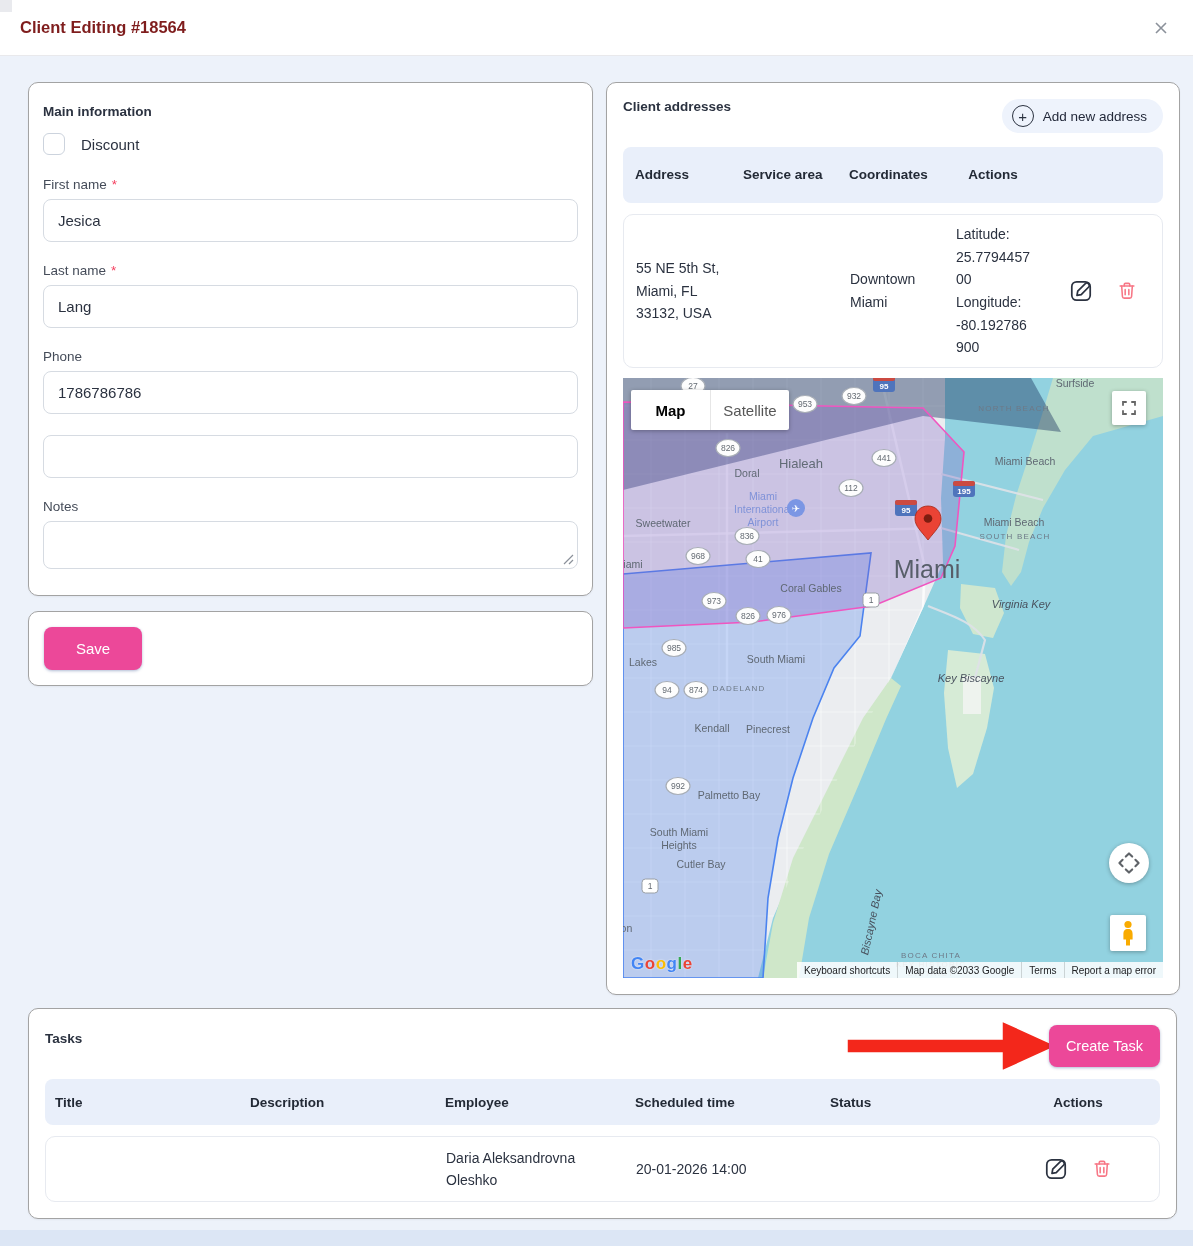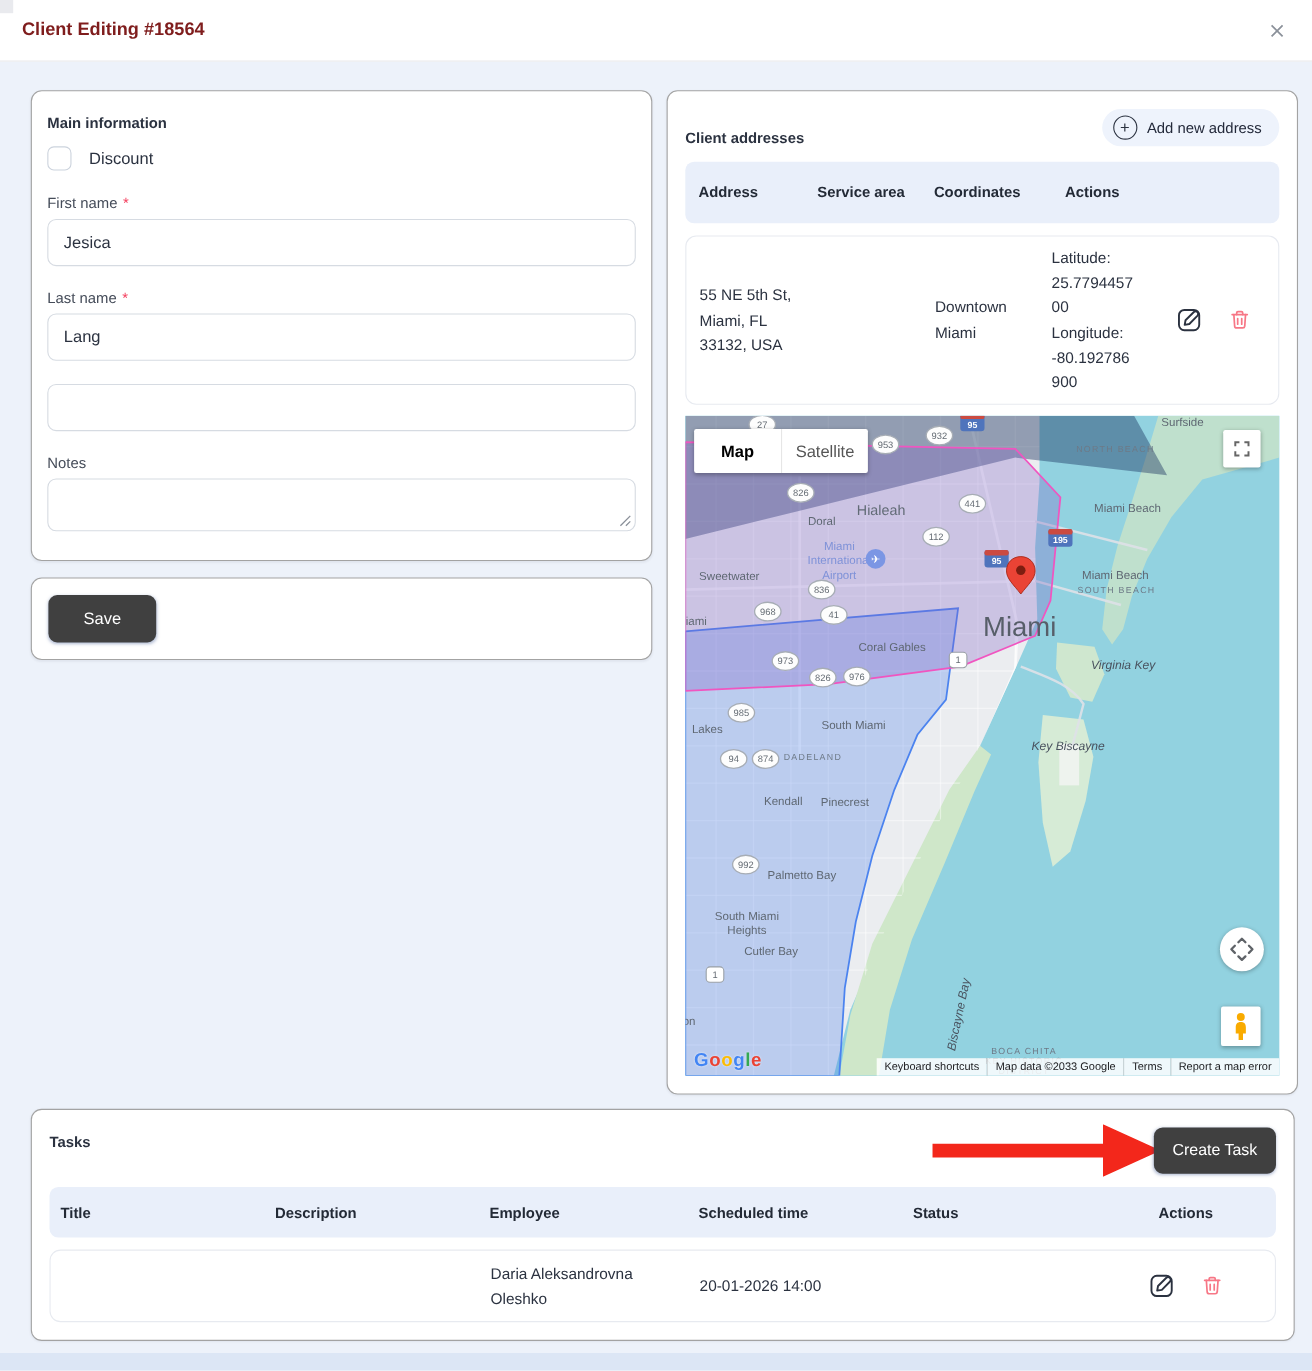--- a/index.html
+++ b/index.html
@@ -54,29 +54,29 @@
   .notes-wrap { position:relative; }
   .notes-area {
     width:100%; height:48px; border:1px solid #d6dbe2; border-radius:8px;
     padding:8px 14px; font-size:15px; color:#2b3240; resize:none;
     font-family:"Liberation Sans", sans-serif; outline:none; display:block;
   }
   .resize-handle { position:absolute; right:4px; bottom:4px; color:#8b919a; }
 
   .save-card { margin-top:15px; padding:15px; }
   .btn-primary {
-    background:#404040; color:#fff; border:none; border-radius:8px;
+    background:#ec4899; color:#fff; border:none; border-radius:8px;
     font-size:15px; font-family:"Liberation Sans", sans-serif;
     cursor:pointer; box-shadow:0 1px 3px rgba(30,60,130,.35);
   }
   .save-btn { width:98px; height:43px; }
 
   
   .addr-card { padding:16px; }
-  .addr-head { display:flex; align-items:flex-end; justify-content:space-between; margin-bottom:14px;gap:23px; }
+  .addr-head { display:flex; align-items:flex-start; justify-content:space-between; margin-bottom:14px;gap:23px; }
   .pill-btn {
     display:flex; align-items:center; gap:9px; background:#eef3fc; border:none;
     border-radius:999px; padding:6px 16px 6px 10px; font-size:13.5px; color:#23293a;
     font-family:"Liberation Sans", sans-serif; cursor:pointer;
   }
   .plus-circle { width:22px; height:22px; border:1.5px solid #2b3240; border-radius:50%;
     display:flex; align-items:center; justify-content:center; font-size:15px; color:#2b3240; line-height:1; }
 
   .addr-grid { display:grid; grid-template-columns:108px 106px 106px 92px 1fr; }
   .addr-thead {
@@ -184,20 +184,22 @@
         <div class="checkbox"></div>
         <span class="check-label">Discount</span>
       </div>
 
       <label class="field-label"><span>First name</span><span class="req">*</span></label>
       <input class="text-input" type="text" value="Jesica" style="">
 
       <label class="field-label"><span>Last name</span><span class="req">*</span></label>
       <input class="text-input" type="text" value="Lang" style="">
 
+      <label class="field-label">Phone</label>
+      <input class="text-input" type="text" value="1786786786" style="">
 
       <input class="text-input" type="text" value="" style="">
 
       <label class="field-label">Notes</label>
       <div class="notes-wrap">
         <textarea class="notes-area" style=""></textarea>
         <svg class="resize-handle" width="11" height="11" viewBox="0 0 11 11" stroke="currentColor" stroke-width="1.2">
             <path d="M10 1L1 10M10 6l-4 4"></path>
           </svg>
       </div>

